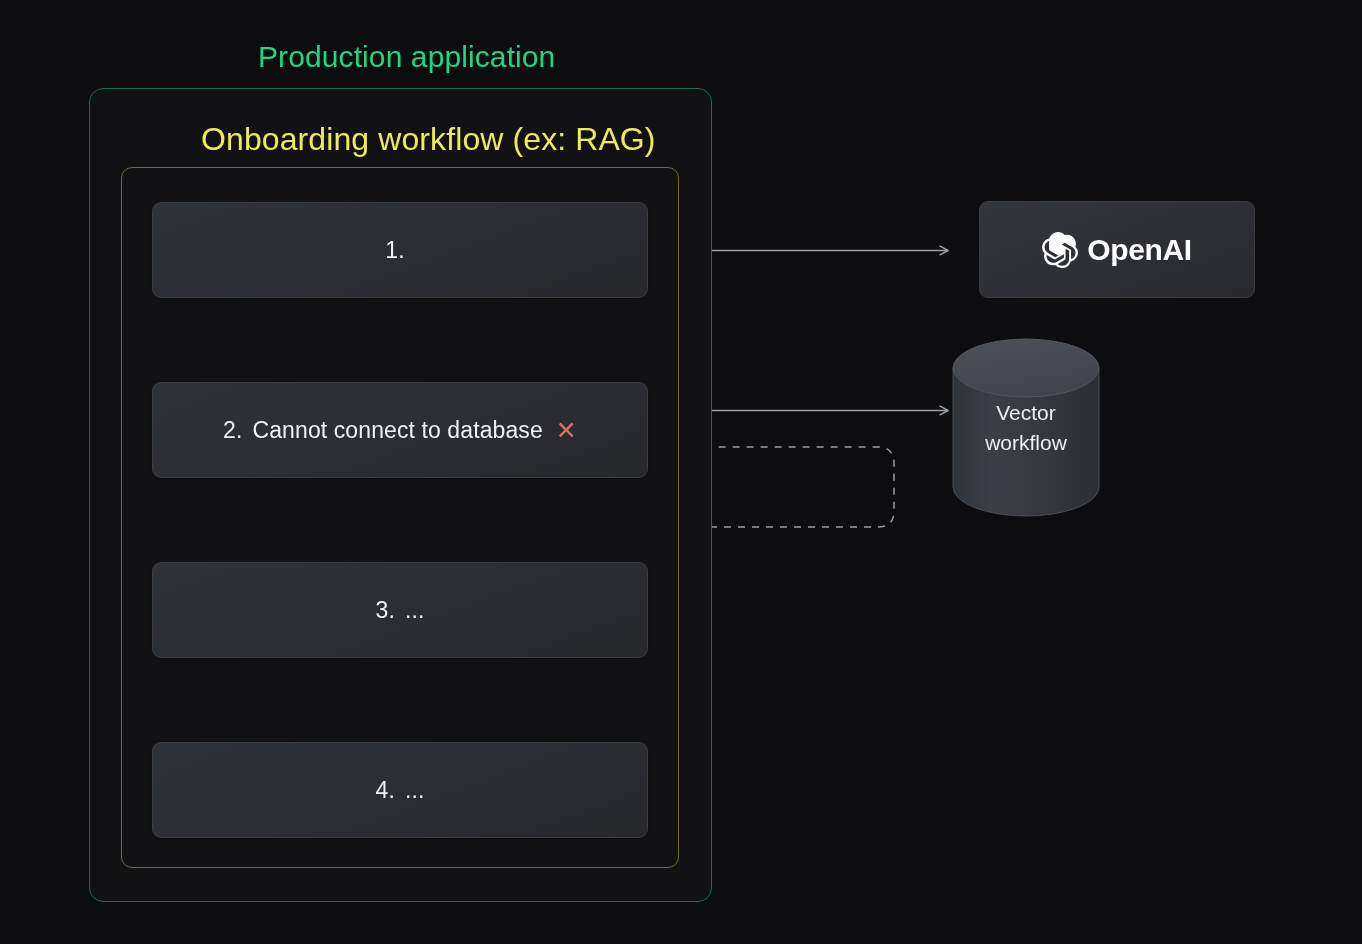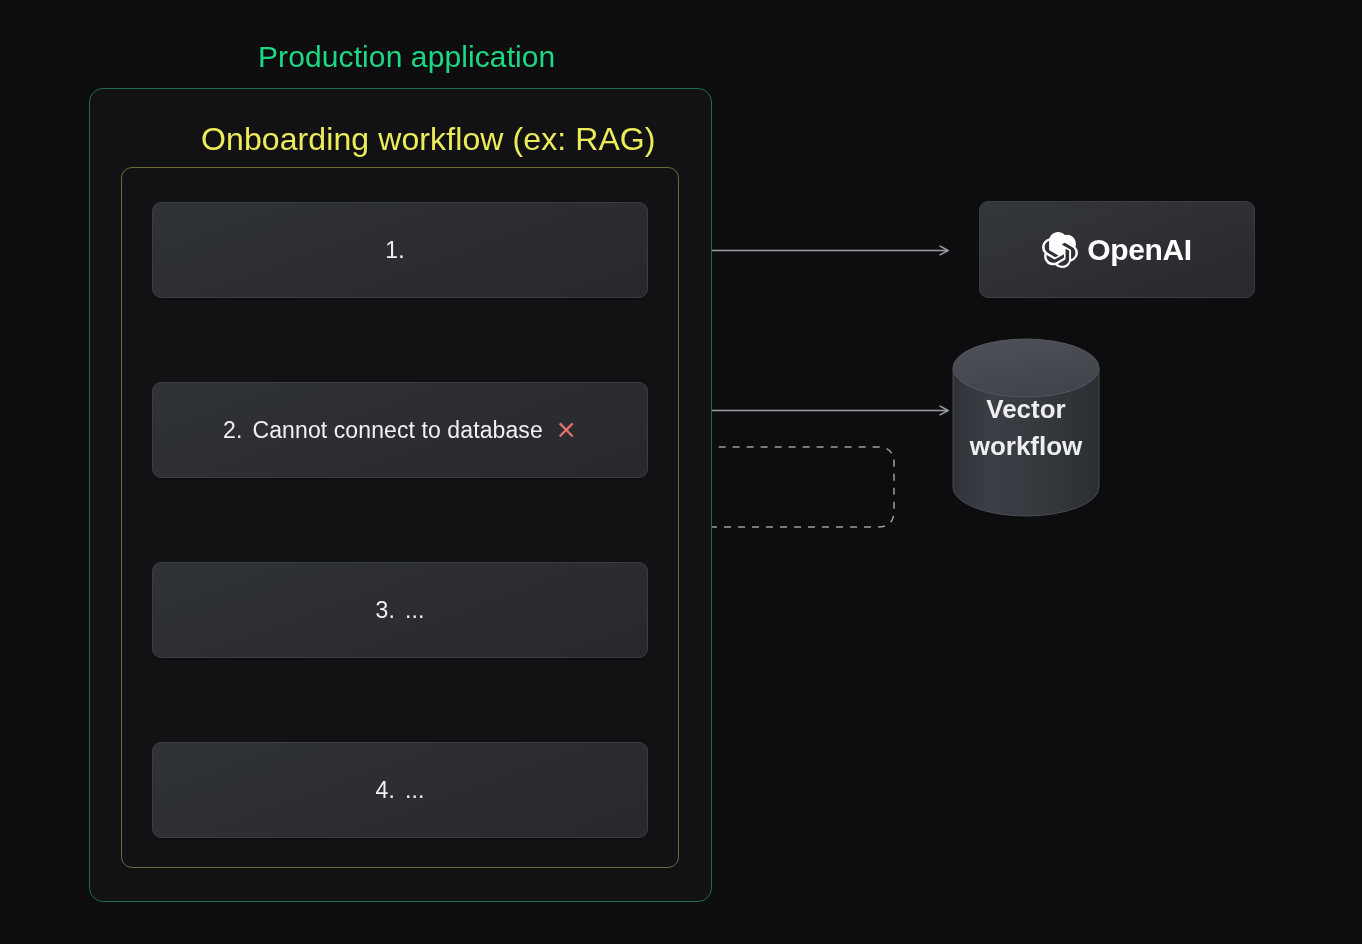--- a/index.html
+++ b/index.html
@@ -135,25 +135,24 @@
     position: absolute;
     left: 0;
     top: 0;
     width: 146px;
     height: 177px;
     display: flex;
     flex-direction: column;
     align-items: center;
     justify-content: center;
     color: #eceef0;
-    font-size: 26px;
+    font-size: 21px;
     line-height: 1.42;
     text-align: center;
     pointer-events: none;
-    font-weight: bold;
   }
 </style>
 </head>
 <body>
 
 <svg id="canvas" viewBox="0 0 1362 944" xmlns="http://www.w3.org/2000/svg">
   <defs>
     <marker id="ah-right" markerWidth="11" markerHeight="11" refX="9.2" refY="5.5" orient="auto" markerUnits="userSpaceOnUse">
       <path d="M 1.2 1.2 L 9.3 5.5 L 1.2 9.8" fill="none" stroke="#9a9ea3" stroke-width="1.5" stroke-linecap="round" stroke-linejoin="round"></path>
     </marker>

